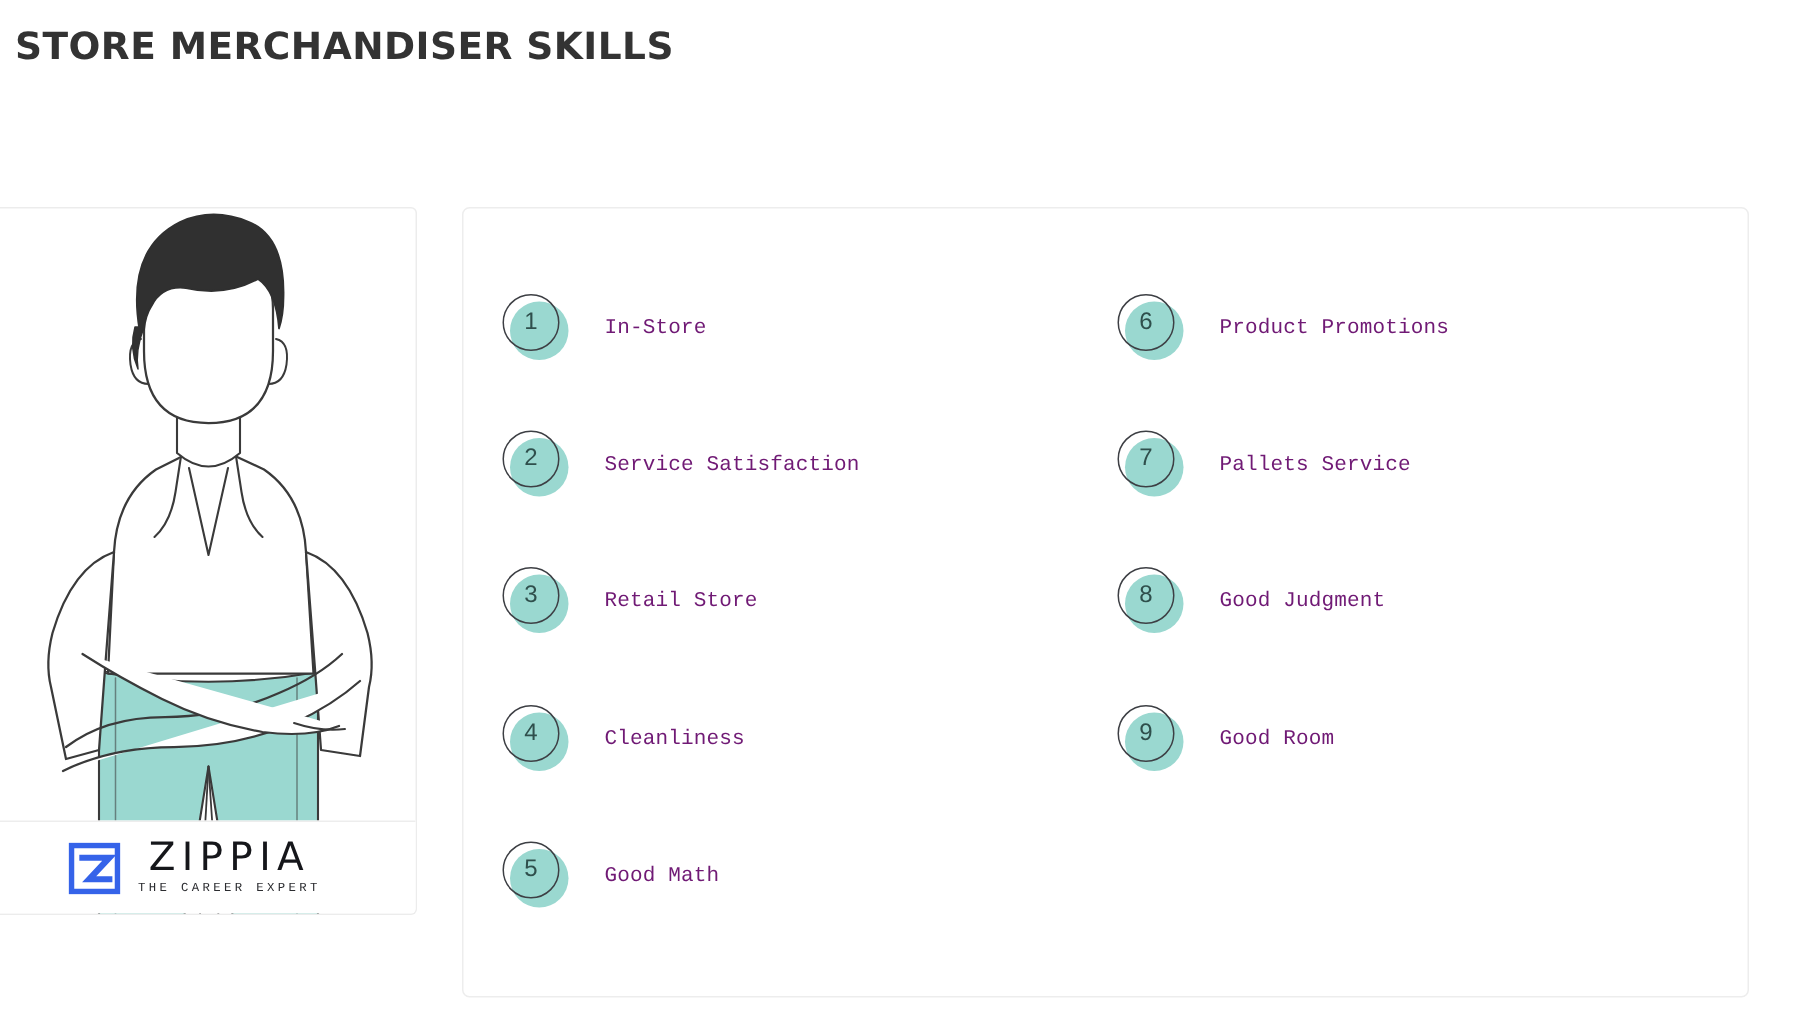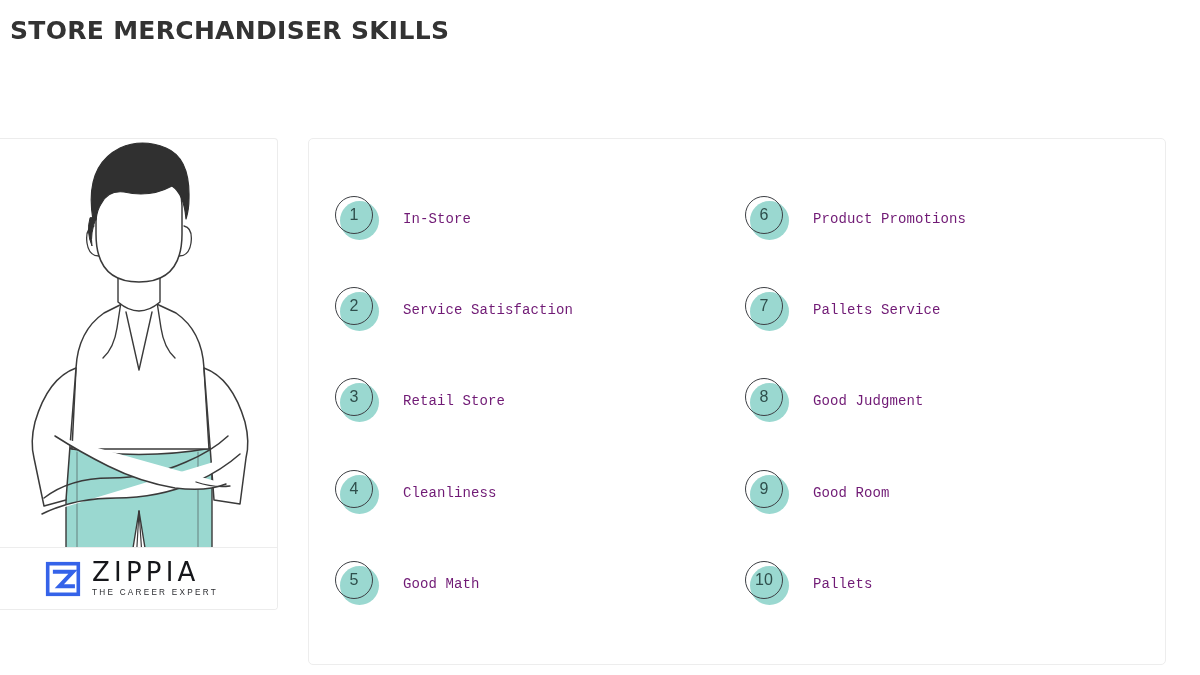--- a/index.html
+++ b/index.html
@@ -35,20 +35,21 @@
     left: 0px;
     top: 138px;
     width: 278px;
     height: 472px;
     background: #ffffff;
     border: 1px solid #ececec;
     border-left: none;
     border-radius: 0 4px 4px 0;
     box-sizing: border-box;
     overflow: hidden;
+    text-align: center;
   }
   .person-wrap {
     position: absolute;
     left: 0;
     top: -33px;
     width: 278px;
     height: 510px;
   }
   .person-wrap svg { display: block; }
 
@@ -78,21 +79,21 @@
   }
   .logo-word {
     font-family: "DejaVu Sans", sans-serif;
     font-size: 26px;
     font-weight: 400;
     letter-spacing: 4.2px;
     color: #15161a;
     line-height: 1;
   }
   .logo-tag {
-    font-family: Liberation Sans, sans-serif;
+    font-family: Liberation Mono, monospace;
     font-size: 8.2px;
     letter-spacing: 2.25px;
     color: #2b2c30;
     margin-top: 4px;
     line-height: 1;
   }
 
   
   .skills-card {
     position: absolute;
@@ -309,23 +310,15 @@
 
     <div class="skill-item">
       <div class="badge">
         <div class="fill"></div>
         <div class="ring"></div>
         <div class="num">5</div>
       </div>
       <div class="skill-label">Good Math</div>
     </div>
 
-    <div class="skill-item">
-      <div class="badge">
-        <div class="fill"></div>
-        <div class="ring"></div>
-        <div class="num">10</div>
-      </div>
-      <div class="skill-label">Pallets</div>
-    </div>
 
   </div>
 </div>
 
 </body></html>

